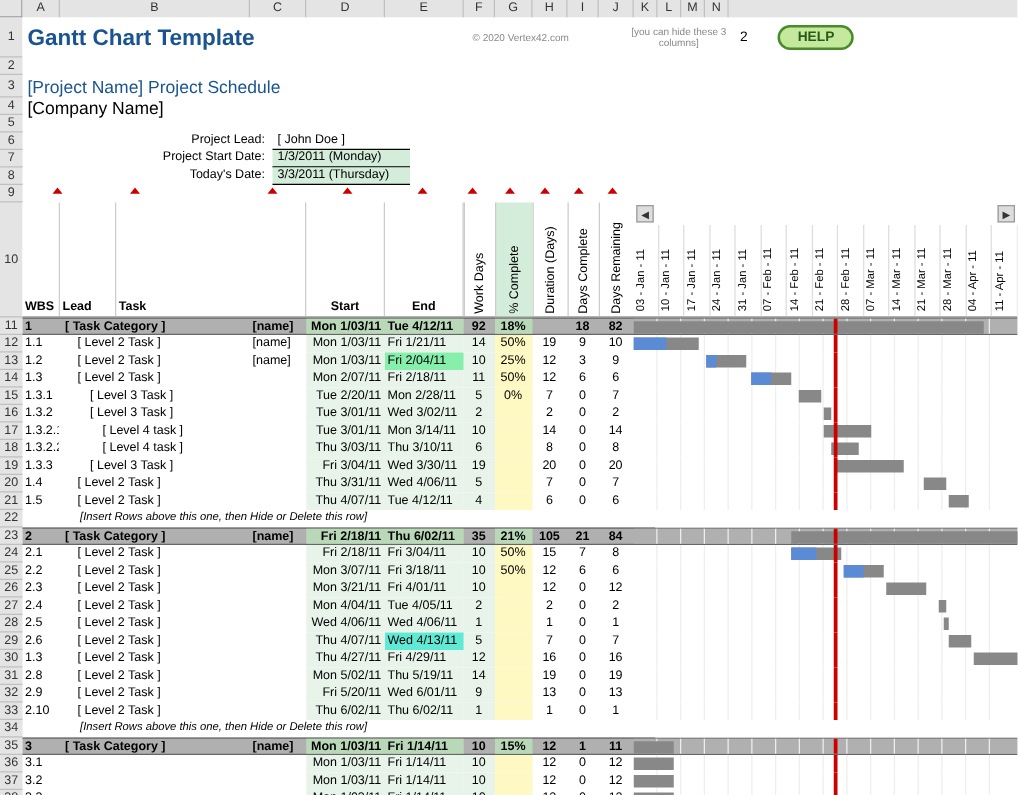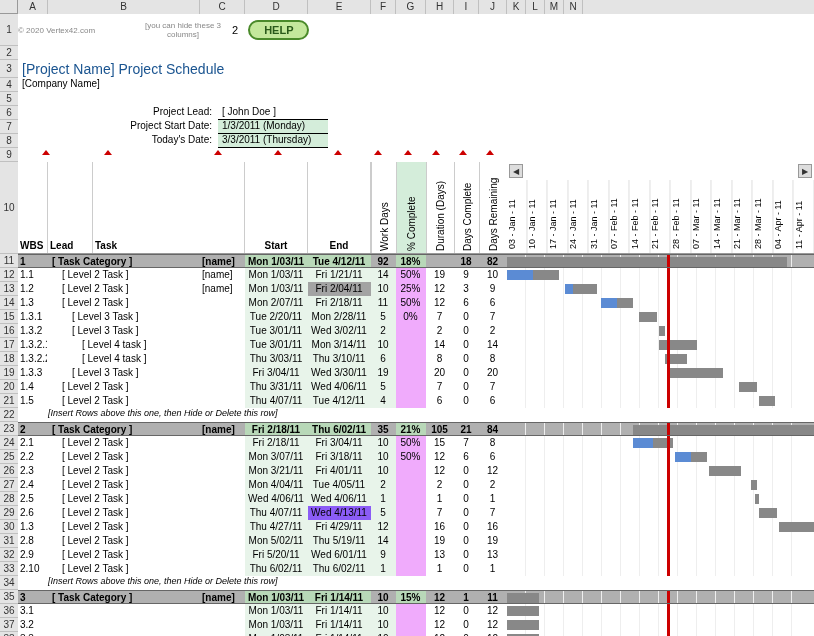--- a/index.html
+++ b/index.html
@@ -10,24 +10,24 @@
 .row-headers { position: absolute; top: 14px; left: 0; width: 18px; background: #e4e4e4; }
 .row-h { text-align: center; font-size: 10px; color: #333; border-bottom: 1px solid #c0c0c0; height: 14px; line-height: 14px; }
 .row-h.tall { height: 32px; line-height: 32px; }
 .row-h.med { height: 18px; line-height: 18px; }
 .row-h.vtall { height: 92px; line-height: 92px; }
 .grid { position: absolute; top: 14px; left: 18px; right: 0; bottom: 0; }
 .title-row { height: 32px; background: #fff; display: flex; align-items: center; }
 .title { font-size: 18px; font-weight: bold; color: #1a5490; padding-left: 4px; flex: 0 0 360px; }
 .copyright { font-size: 8px; color: #888; flex: 0 0 120px; }
 .hide-note { font-size: 8px; color: #888; text-align: center; flex: 0 0 90px; }
-.help-btn { background: #c4e89c; border: 2px solid #4a8a2a; border-radius: 12px; padding: 2px 14px; font-weight: bold; font-size: 11px; color: #2a5a1a; cursor: pointer; margin-left: 10px; }
+.help-btn { background: #c4e89c; border: 2px solid #4a8a2a; border-radius: 12px; padding: 2px 14px; font-weight: bold; font-size: 11px; color: #2a5a1a; cursor: pointer; margin-left: 24px; }
 .proj-row { height: 18px; display: flex; align-items: center; }
 .proj-title { font-size: 14px; color: #1a5490; padding-left: 4px; }
-.comp-row { height: 14px; padding-left: 4px; font-size: 10px; }
+.comp-row { height: 14px; padding-left: 4px; font-size: 14px; }
 .spacer { height: 14px; }
 .meta-row { height: 14px; display: flex; }
 .meta-label { width: 200px; text-align: right; padding-right: 6px; }
 .meta-val { border-bottom: 1px solid #000; font-family: Arial; padding: 0 4px; min-width: 110px; }
 .meta-val.green { background: #d4edda; }
 .tri-row { height: 14px; display: flex; }
 .tri { width: 0; height: 0; border-left: 4px solid transparent; border-right: 4px solid transparent; border-bottom: 5px solid #c00; margin-left: 2px; margin-top: 2px; }
 .header-row { height: 92px; display: flex; background: #fff; border-bottom: 1px solid #999; }
 .hcell { border-right: 1px solid #ccc; display: flex; align-items: flex-end; padding: 2px 2px; font-size: 10px; font-weight: bold; }
 .hcell.rot { writing-mode: vertical-rl; transform: rotate(180deg); align-items: center; justify-content: flex-start; font-weight: normal; }
@@ -35,34 +35,34 @@
 .date-nav { height: 18px; display: flex; align-items: center; justify-content: space-between; padding: 0 2px; }
 .nav-btn { width: 14px; height: 14px; background: #ddd; border: 1px solid #999; display: flex; align-items: center; justify-content: center; cursor: pointer; font-size: 8px; color: #333; }
 .date-cols { flex: 1; display: flex; }
 .dcol { flex: 1; writing-mode: vertical-rl; transform: rotate(180deg); text-align: left; font-size: 9px; padding: 4px 0; border-left: 1px solid #ddd; }
 .task-row { height: 14px; display: flex; font-size: 10px; }
 .task-row.cat { background: #b0b0b0; font-weight: bold; border-top: 1px solid #666; border-bottom: 1px solid #666; }
 .tcell { border-right: 1px solid transparent; padding: 0 2px; overflow: hidden; white-space: nowrap; line-height: 14px; }
 .cell-wbs { width: 30px; }
 .cell-task { width: 152px; }
 .cell-lead { width: 45px; }
-.cell-start { width: 63px; text-align: center; }
-.cell-end { width: 63px; text-align: center; }
+.cell-start { width: 63px; text-align: right; }
+.cell-end { width: 63px; text-align: left; }
 .cell-wd { width: 25px; text-align: center; }
-.cell-pct { width: 30px; text-align: center; background: #f0abfc; }
+.cell-pct { width: 30px; text-align: center; background: #fef9c3; }
 .cell-dur { width: 28px; text-align: center; }
 .cell-dc { width: 25px; text-align: center; }
 .cell-dr { width: 28px; text-align: center; }
 .cell-gantt { flex: 1; position: relative; background: #fff; display: flex; }
 .task-row.cat .cell-gantt { background: #b0b0b0; }
 .gweek { width: 19px; height: 100%; border-right: 1px solid #eee; }
 .gbar { position: absolute; height: 10px; top: 2px; background: #888; }
 .gbar.blue { background: #5b8bd4; }
 .today-line { position: absolute; top: 0; bottom: 0; width: 3px; background: #c00; z-index: 5; }
-.insert-row { height: 14px; font-style: italic; font-size: 9px; padding-left: 30px; display: flex; }
+.insert-row { height: 14px; font-style: italic; font-size: 9px; padding-left: 46px; display: flex; }
 .insert-row .itxt { width: 460px; }
 .pct-cat { background: #b8d8b8 !important; }
 .l1 { padding-left: 4px; }
 .l2 { padding-left: 14px; }
 .l3 { padding-left: 24px; }
 .l4 { padding-left: 34px; }
 .cat .cell-start, .cat .cell-end { background: #a8c8a8; }
 .num2 { font-size: 11px; margin-left: 4px; }
 </style>
 </head>
@@ -122,20 +122,21 @@
     <div class="row-h">33</div>
     <div class="row-h">34</div>
     <div class="row-h">35</div>
     <div class="row-h">36</div>
     <div class="row-h">37</div>
     <div class="row-h">38</div>
   </div>
 
 <div class="grid">
   <div class="title-row">
+    <div class="title">Gantt Chart Template</div>
     <div class="copyright">© 2020 Vertex42.com</div>
     <div class="hide-note">[you can hide these 3 columns]</div>
     <span class="num2">2</span>
     <button class="help-btn">HELP</button>
   </div>
   <div class="spacer"></div>
   <div class="proj-row">
       <div class="proj-title">[Project Name] Project Schedule</div>
     </div>
   <div class="comp-row">[Company Name]</div>
@@ -263,21 +264,21 @@
           <div class="gbar" style="left:0px;width:52px"></div>
           <div class="gbar blue" style="left:0px;width:26px"></div>
           <div class="today-line" style="left:160px"></div>
         </div>
       </div>
       <div class="task-row">
         <div class="tcell cell-wbs">1.2</div>
         <div class="tcell cell-task l2">[ Level 2 Task ]</div>
         <div class="tcell cell-lead">[name]</div>
         <div class="tcell cell-start" style="background:#e8f4ea">Mon 1/03/11</div>
-        <div class="tcell cell-end" style="background:#a3a3a3">Fri 2/04/11</div>
+        <div class="tcell cell-end" style="background:#86efac">Fri 2/04/11</div>
         <div class="tcell cell-wd" style="background:#e8f4ea">10</div>
         <div class="tcell cell-pct">25%</div>
         <div class="tcell cell-dur">12</div>
         <div class="tcell cell-dc">3</div>
         <div class="tcell cell-dr">9</div>
         <div class="cell-gantt">
           <div class="gweek"></div>
           <div class="gweek"></div>
           <div class="gweek"></div>
           <div class="gweek"></div>
@@ -736,21 +737,21 @@
           <div class="gweek"></div>
           <div class="gbar" style="left:248px;width:4px"></div>
           <div class="today-line" style="left:160px"></div>
         </div>
       </div>
       <div class="task-row">
         <div class="tcell cell-wbs">2.6</div>
         <div class="tcell cell-task l2">[ Level 2 Task ]</div>
         <div class="tcell cell-lead"></div>
         <div class="tcell cell-start" style="background:#e8f4ea">Thu 4/07/11</div>
-        <div class="tcell cell-end" style="background:#8b5cf6">Wed 4/13/11</div>
+        <div class="tcell cell-end" style="background:#5eead4">Wed 4/13/11</div>
         <div class="tcell cell-wd" style="background:#e8f4ea">5</div>
         <div class="tcell cell-pct"></div>
         <div class="tcell cell-dur">7</div>
         <div class="tcell cell-dc">0</div>
         <div class="tcell cell-dr">7</div>
         <div class="cell-gantt">
           <div class="gweek"></div>
           <div class="gweek"></div>
           <div class="gweek"></div>
           <div class="gweek"></div>

